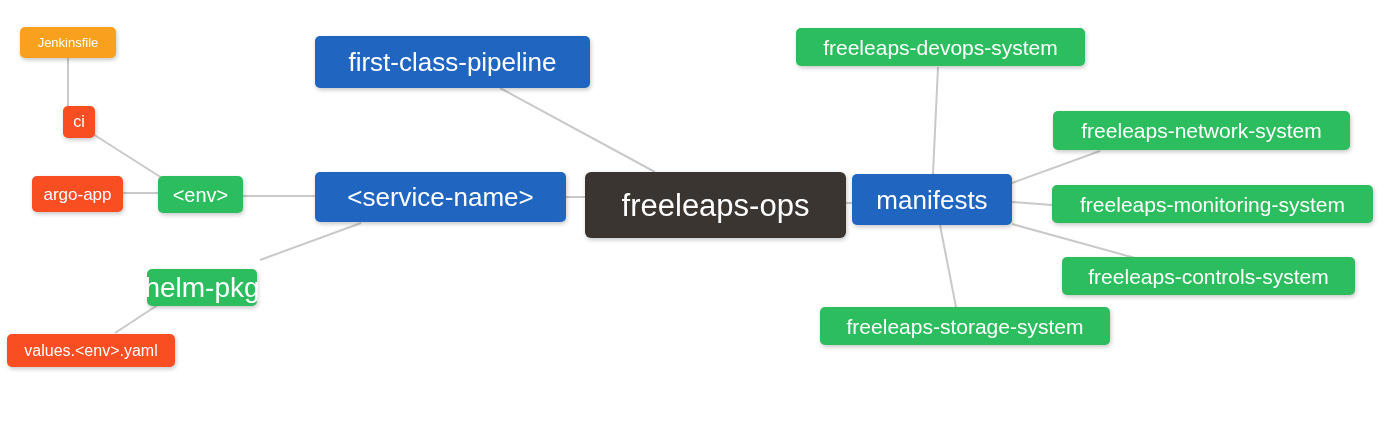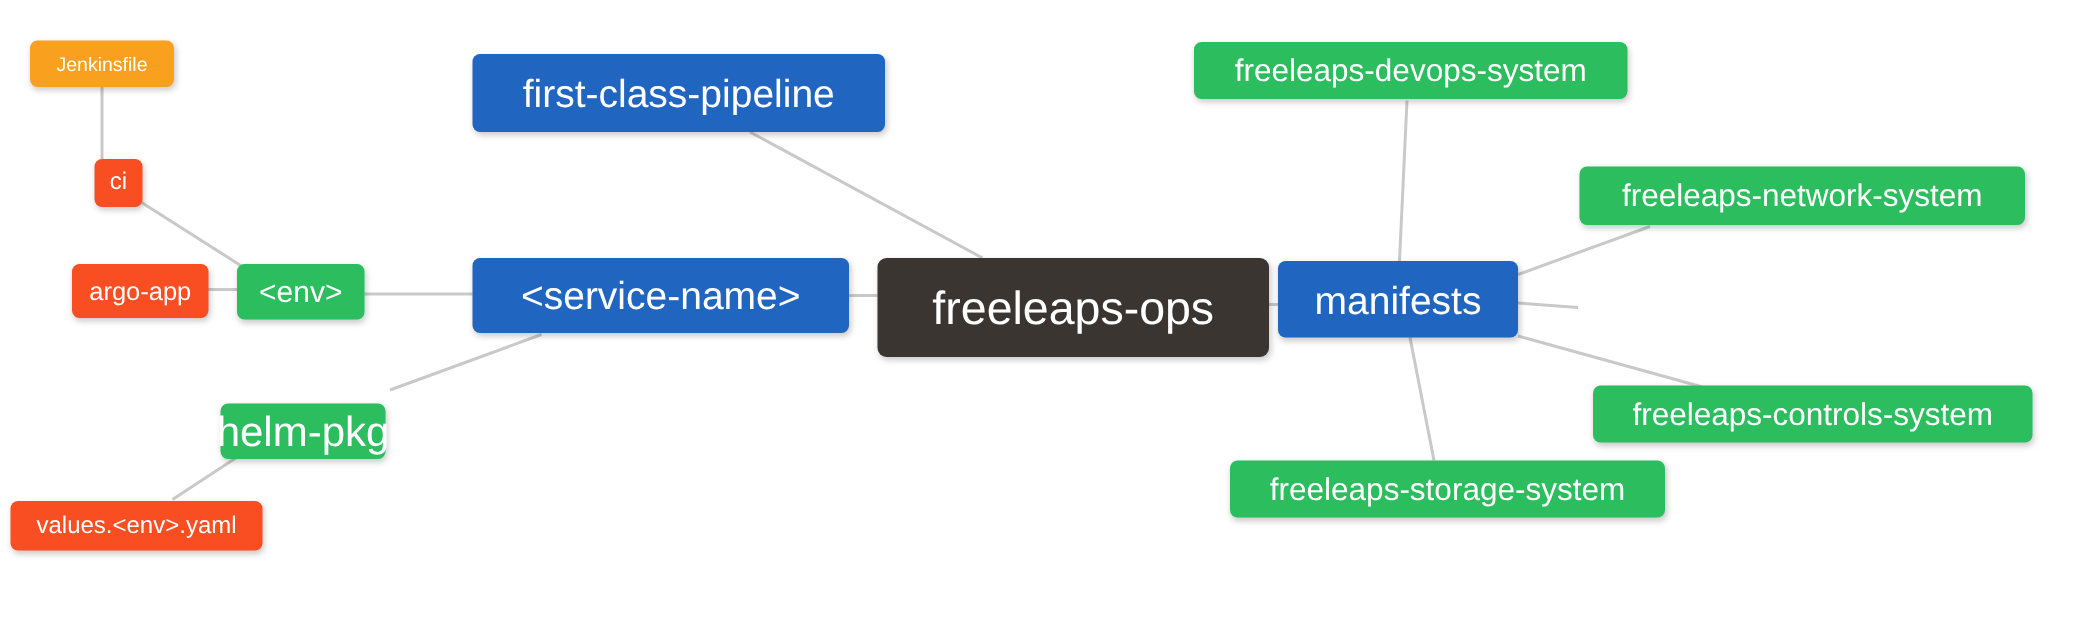--- a/index.html
+++ b/index.html
@@ -31,21 +31,21 @@
     line-height:1;
   }
   .c-blue{background:var(--blue);}
   .c-green{background:var(--green);}
   .c-red{background:var(--red);}
   .c-amber{background:var(--amber);}
   .c-dark{background:var(--dark);border-radius:6px;}
 
   .n-jenkinsfile{left:20px;  top:27px;  width:96px;  height:31px; font-size:13px;}
   .n-ci        {left:53px;  top:106px; width:32px;  height:32px; font-size:16px;margin-left:10px;}
-  .n-argo      {left:32px;  top:176px; width:91px;  height:36px; font-size:17px;margin-left:16px;}
+  .n-argo      {left:32px;  top:176px; width:91px;  height:36px; font-size:17px;}
   .n-values    {left:7px;   top:334px; width:168px; height:33px; font-size:16px;}
   .n-env       {left:158px; top:176px; width:85px;  height:37px; font-size:20px;}
   .n-helm      {left:147px; top:269px; width:110px; height:37px; font-size:28px;}
   .n-service   {left:315px; top:172px; width:251px; height:50px; font-size:26px;}
   .n-pipeline  {left:315px; top:36px;  width:275px; height:52px; font-size:26px;}
   .n-root      {left:585px; top:172px; width:261px; height:66px; font-size:31px;}
   .n-manifests {left:852px; top:174px; width:160px; height:51px; font-size:26px;}
   .n-devops    {left:796px; top:28px;  width:289px; height:38px; font-size:21px;}
   .n-network   {left:1053px;top:111px; width:297px; height:39px; font-size:21px;}
   .n-monitoring{left:1052px;top:185px; width:321px; height:38px; font-size:21px;}
@@ -79,16 +79,17 @@
   <div class="node c-red   n-argo">argo-app</div>
   <div class="node c-red   n-values">values.&lt;env&gt;.yaml</div>
   <div class="node c-green n-env">&lt;env&gt;</div>
   <div class="node c-green n-helm">helm-pkg</div>
   <div class="node c-blue  n-service">&lt;service-name&gt;</div>
   <div class="node c-blue  n-pipeline">first-class-pipeline</div>
   <div class="node c-dark  n-root">freeleaps-ops</div>
   <div class="node c-blue  n-manifests">manifests</div>
   <div class="node c-green n-network">freeleaps-network-system</div>
   <div class="node c-green n-devops">freeleaps-devops-system</div>
+  <div class="node c-green n-monitoring">freeleaps-monitoring-system</div>
   <div class="node c-green n-controls">freeleaps-controls-system</div>
   <div class="node c-green n-storage">freeleaps-storage-system</div>
 
 </div>
 
 </body></html>

